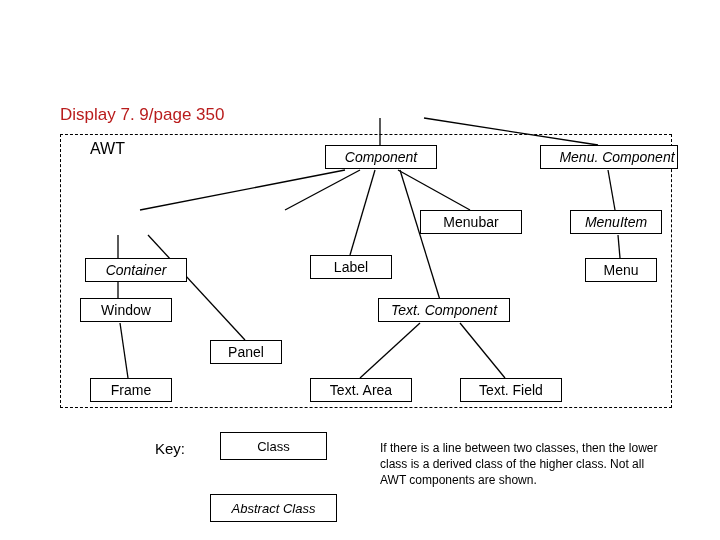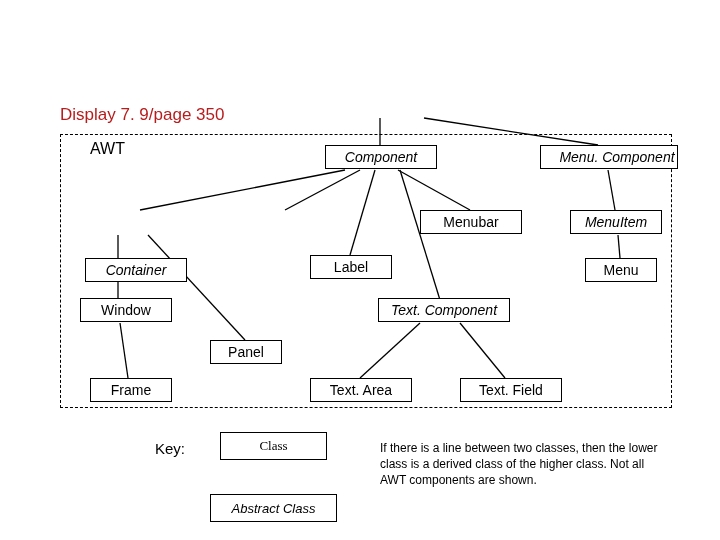--- a/index.html
+++ b/index.html
@@ -142,21 +142,21 @@
   <div class="node italic" style="left:378px; top:298px; width:130px;">Text. Component</div>
 
   <div class="node" style="left:210px; top:340px; width:70px;">Panel</div>
 
   <div class="node" style="left:90px; top:378px; width:80px;">Frame</div>
   <div class="node" style="left:310px; top:378px; width:100px;">Text. Area</div>
   <div class="node" style="left:460px; top:378px; width:100px;">Text. Field</div>
 
   <div class="key-label" style="left:155px; top:440px;">Key:</div>
 
-  <div class="keybox" style="left:220px; top:432px; width:105px; height:26px;font-family:Liberation Serif, serif;">
+  <div class="keybox" style="left:220px; top:432px; width:105px; height:26px;">
     <span>Class</span>
   </div>
   <div class="keybox" style="left:210px; top:494px; width:125px; height:26px; font-style:italic;">
     <span>Abstract Class</span>
   </div>
 
   <div class="caption" style="left:380px; top:440px; width:280px;">If there is a line between two classes, then the lower class is a derived class of the higher class. Not all AWT components are shown.</div>
 
 </div>
 

